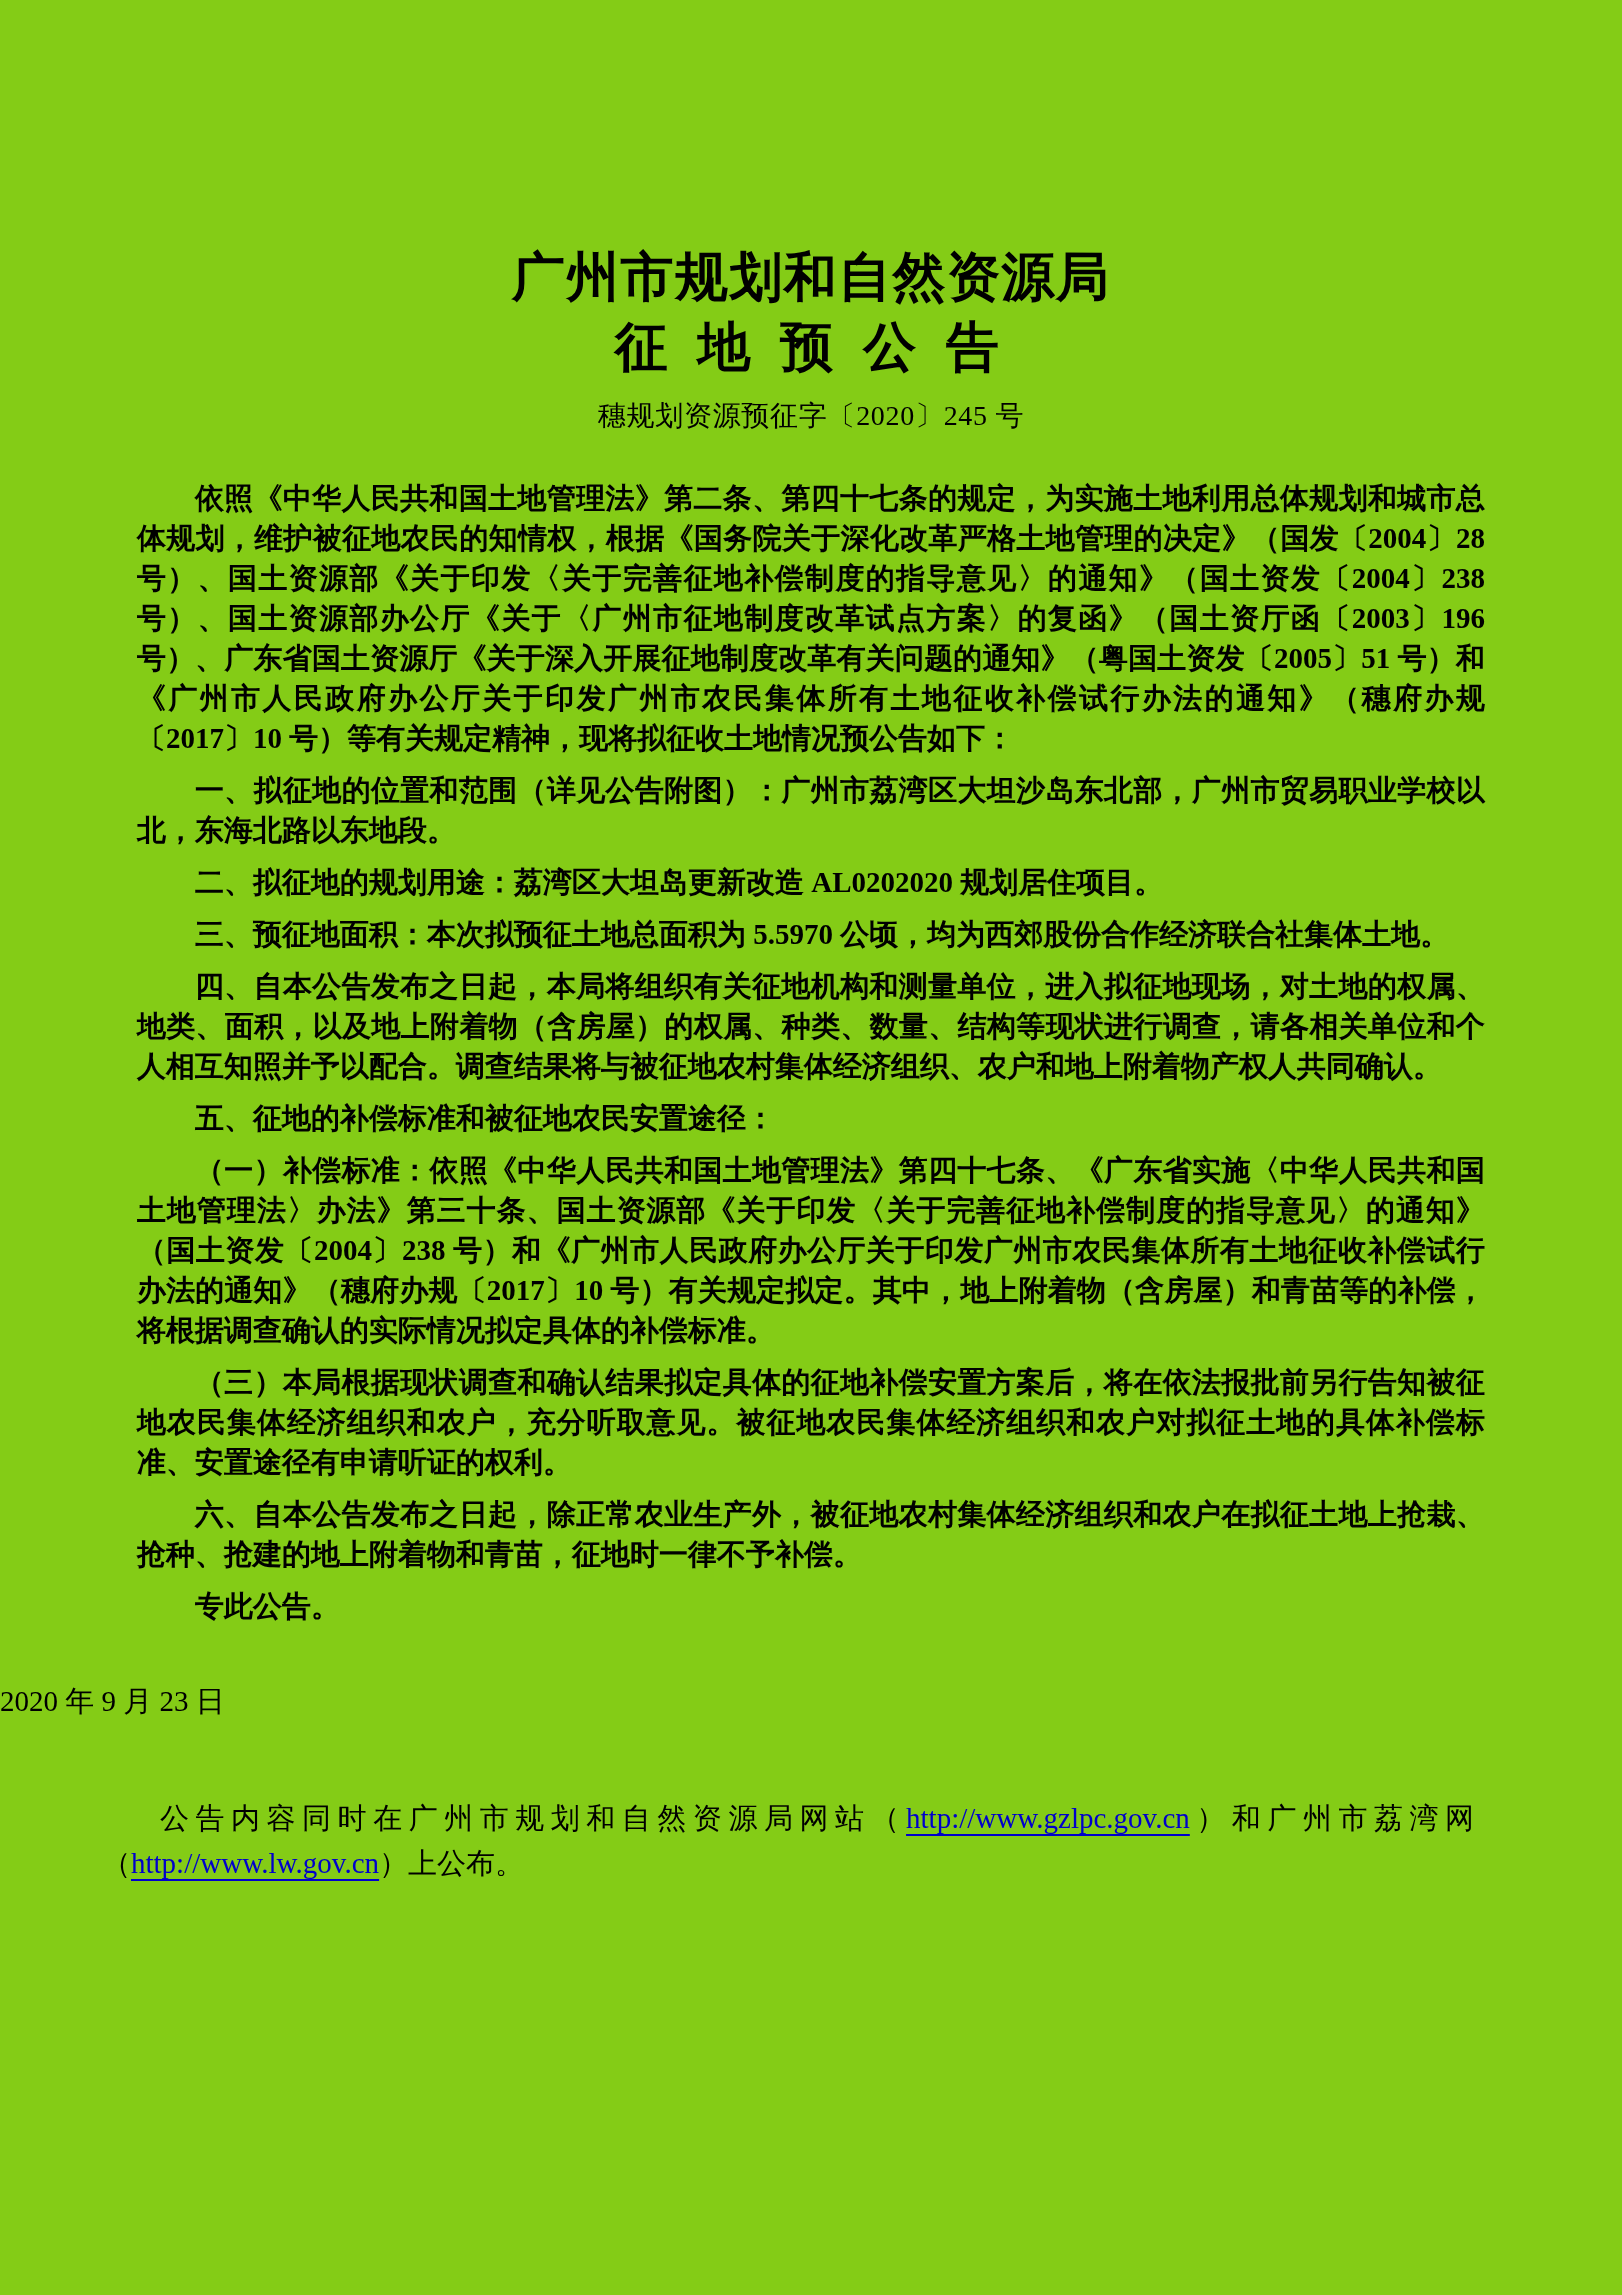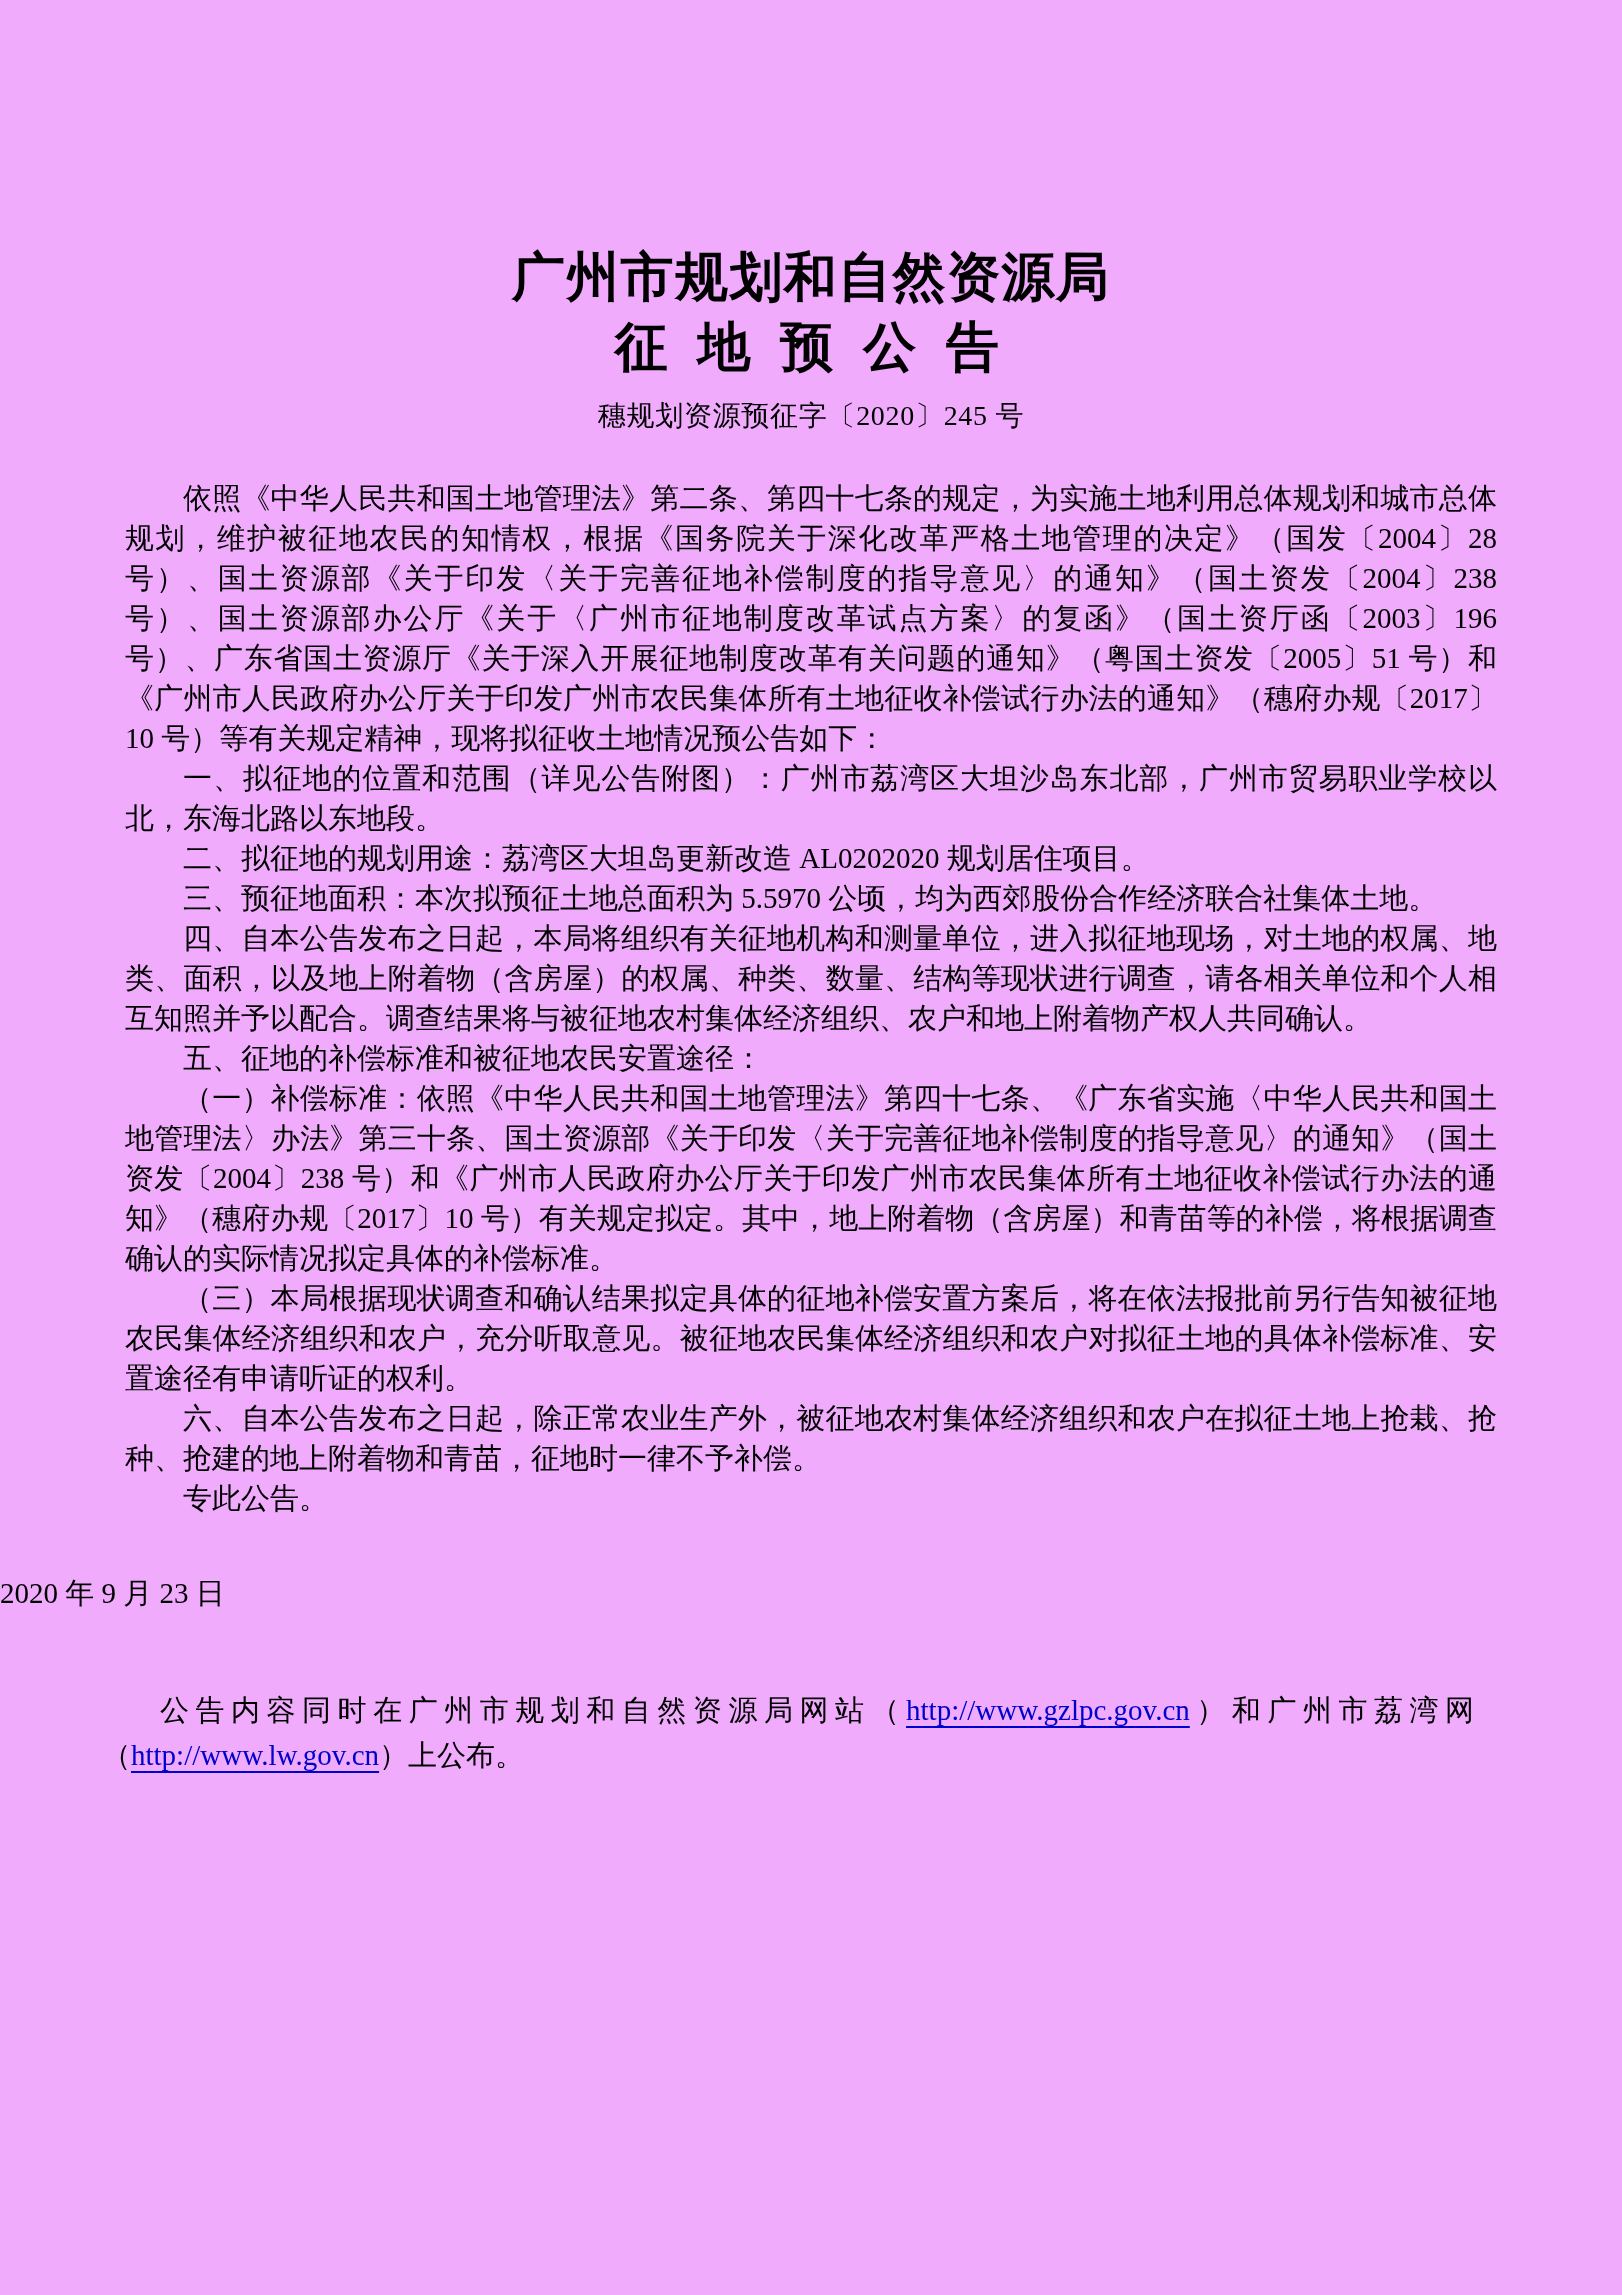--- a/index.html
+++ b/index.html
@@ -1,20 +1,20 @@
 <!DOCTYPE html>
 <html style="font-size:11px"><head>
 <meta charset="utf-8">
 <style>
   html,body { margin:0; padding:0; }
   .page {
     position:relative;
     width:1622px;
     height:2295px;
-    background:#f0abfc;
+    background:#84cc16;
     color:#000000;
     font-family:"Liberation Serif","DejaVu Serif",serif;
     overflow:hidden;
   }
   .titles { text-align:center; padding-top:242px; }
   .title-main {
     font-size:53px;
     line-height:70px;
     font-weight:bold;
     margin:0;
@@ -34,21 +34,21 @@
     letter-spacing:0.7px;
   }
   .body-block {
     width:1372px;
     margin:45px 125px 0 125px;
     font-size:29px;
     line-height:40px;
     text-align:justify;
     text-justify:inter-character;
   }
-  .body-block p { margin:0; text-indent:2em; }
+  .body-block p { margin:12px; text-indent:2em;font-weight:bold; }
   .issue-date {
     margin-top:55px;
     margin-right:125px;
     padding-right:57px;
     text-align:left;
     font-size:29px;
     line-height:40px;
   }
   .contact-line {
     margin-top:77px;

